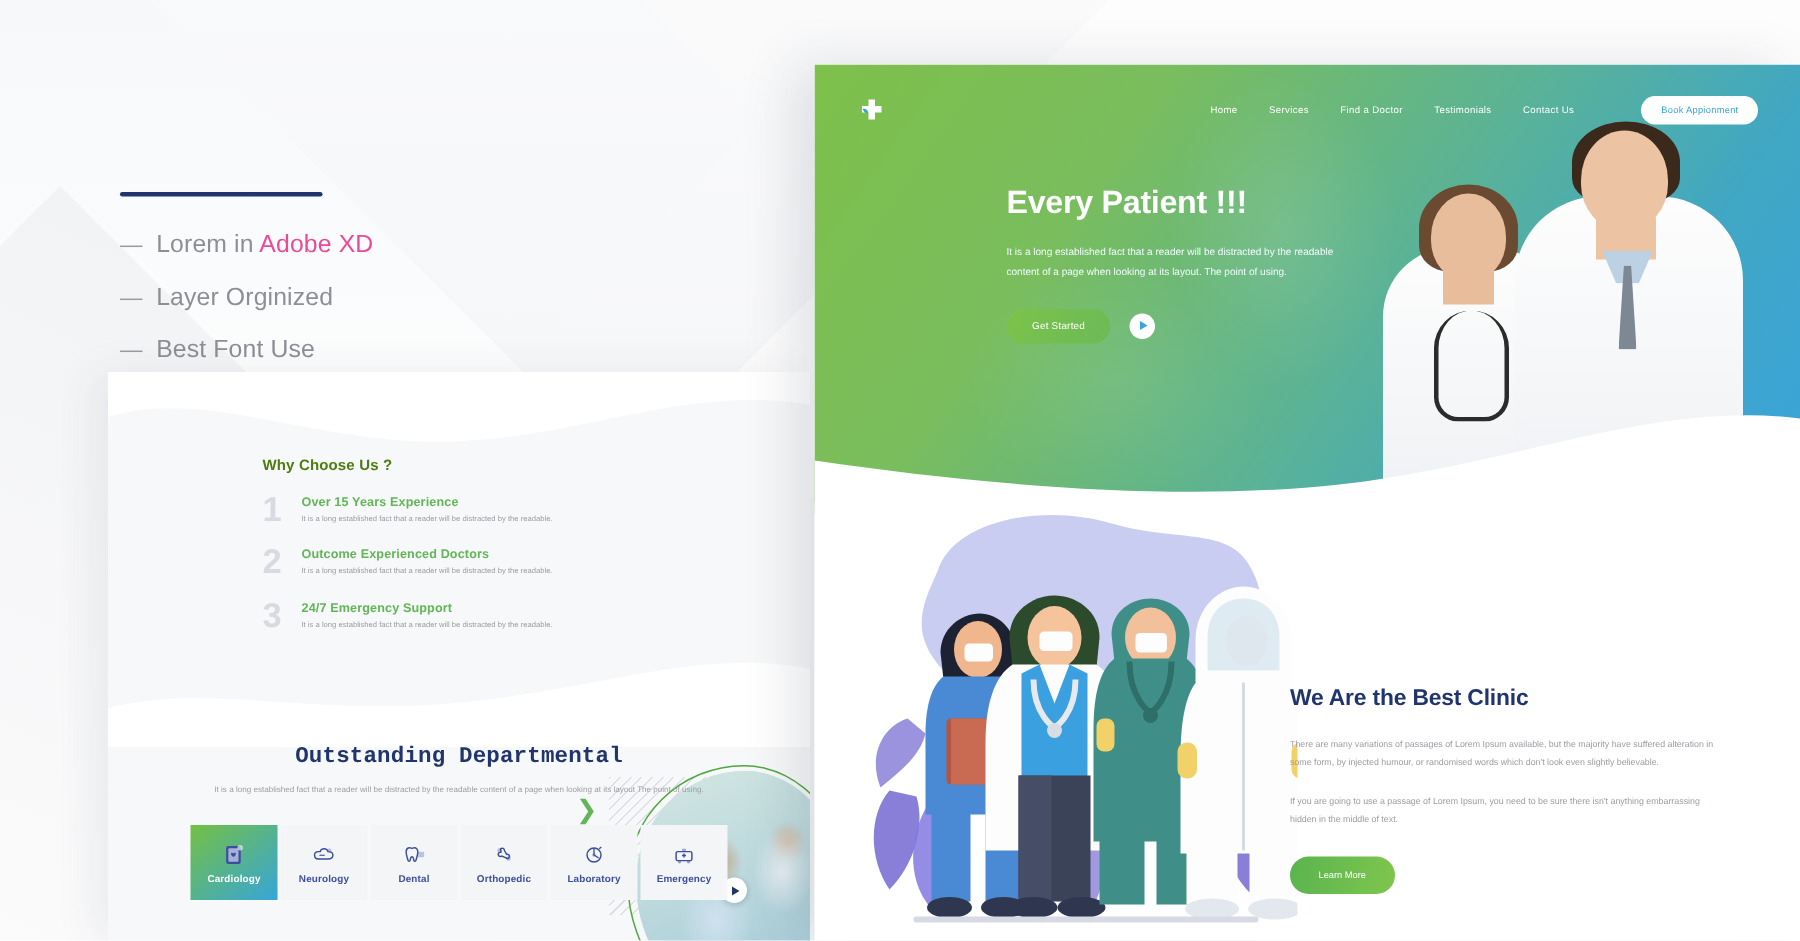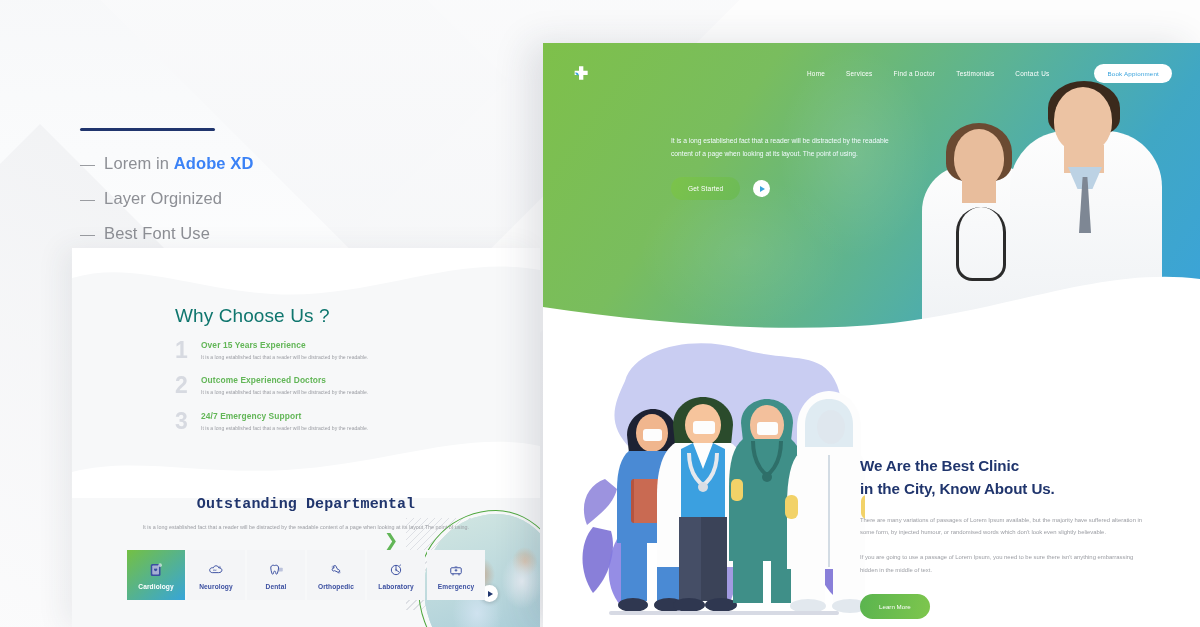--- a/index.html
+++ b/index.html
@@ -33,31 +33,31 @@
   #left-col { position:absolute; left:0; top:0; width:543px; height:627px; }
   #headline { position:absolute; left:80px; top:40px; width:420px;
               color:#20356d; font-weight:bold; font-size:25.5px;
               line-height:1.28; letter-spacing:-.2px; }
   #headline-rule { position:absolute; left:80px; top:128px; width:135px;
                    height:3px; background:#20356d; border-radius:2px; }
   #bullets { position:absolute; left:80px; top:138px; width:420px; }
   .bullet { display:flex; align-items:baseline; gap:9px;
             font-size:16.5px; color:#8d8f95; margin-top:16px; letter-spacing:.1px; }
   .bullet .dash { color:#9a9ca1; font-size:15px; }
-  .bullet .accent { color:#3b82f6; font-weight:bold; }
+  .bullet .accent { color:#ec4899; font-weight:normal; }
 
   
   #preview-card { position:absolute; left:72px; top:248px; width:468px; height:379px;
                   background:#f7f8f9; overflow:hidden;
                   box-shadow:-10px 0 26px rgba(40,50,70,.07); }
   #preview-card .wave-top { position:absolute; left:0; top:0; width:100%; height:62px; }
   #preview-card .wave-mid { position:absolute; left:0; top:180px; width:100%; height:70px; }
 
   #why { position:absolute; left:103px; top:57px; width:260px; }
-  #why h3 { color:#0f766e; font-size:19px; font-weight:normal; letter-spacing:.1px; }
+  #why h3 { color:#4d7c0f; font-size:10px; font-weight:bold; letter-spacing:.1px; }
   .why-row { display:flex; gap:9px; margin-top:13px; }
   .why-num { color:#d7dae1; font-size:23px; font-weight:bold; line-height:.95;
              width:17px; flex:none; }
   .why-title { color:#62b657; font-size:8.4px; font-weight:bold; letter-spacing:.1px; }
   .why-desc { color:#9b9da3; font-size:5.1px; line-height:1.85; margin-top:3px; }
 
   
   #blob-wrap { position:absolute; left:330px; top:262px; width:185px; height:175px; }
   .hatch { position:absolute; width:74px; height:92px; opacity:.55;
            background:repeating-linear-gradient(135deg,#c9ccd4 0 1px,transparent 1px 5px); }
@@ -329,20 +329,21 @@
         <span class="nav-link">Services</span>
         <span class="nav-link">Find a Doctor</span>
         <span class="nav-link">Testimonials</span>
         <span class="nav-link">Contact Us</span>
         <button id="book-btn">Book Appionment</button>
       </div>
     </div>
 
     <div id="hero-copy">
       <div class="h1">
+        <span class="b">Every Patient !!!</span>
       </div>
       <div class="sub">It is a long established fact that a reader will be distracted by the readable content of a page when looking at its layout. The point of using.</div>
       <div id="hero-cta">
         <button id="get-started">Get Started</button>
         <div id="hero-play">
             <i></i>
           </div>
       </div>
     </div>
 
@@ -429,20 +430,19 @@
       <ellipse cx="285" cy="277" rx="18" ry="7" fill="#e2e8ee"></ellipse>
       <rect x="220" y="166" width="13" height="24" rx="6" fill="#f2d268"></rect>
       <rect x="296" y="166" width="13" height="24" rx="6" fill="#f2d268"></rect>
 
       <rect x="44" y="282" width="230" height="4" rx="2" fill="#d7dae4"></rect>
     </svg>
 
     <div id="about-copy">
       <h2>
         <span>We Are the Best Clinic</span><br>
-        <span>in the City, Know About Us.</span>
       </h2>
       <div class="p">There are many variations of passages of Lorem Ipsum available, but the majority have suffered alteration in some form, by injected humour, or randomised words which don't look even slightly believable.</div>
       <div class="p">If you are going to use a passage of Lorem Ipsum, you need to be sure there isn't anything embarrassing hidden in the middle of text.</div>
       <button id="learn-more">Learn More</button>
     </div>
   </div>
 </div>
 
 </body></html>

